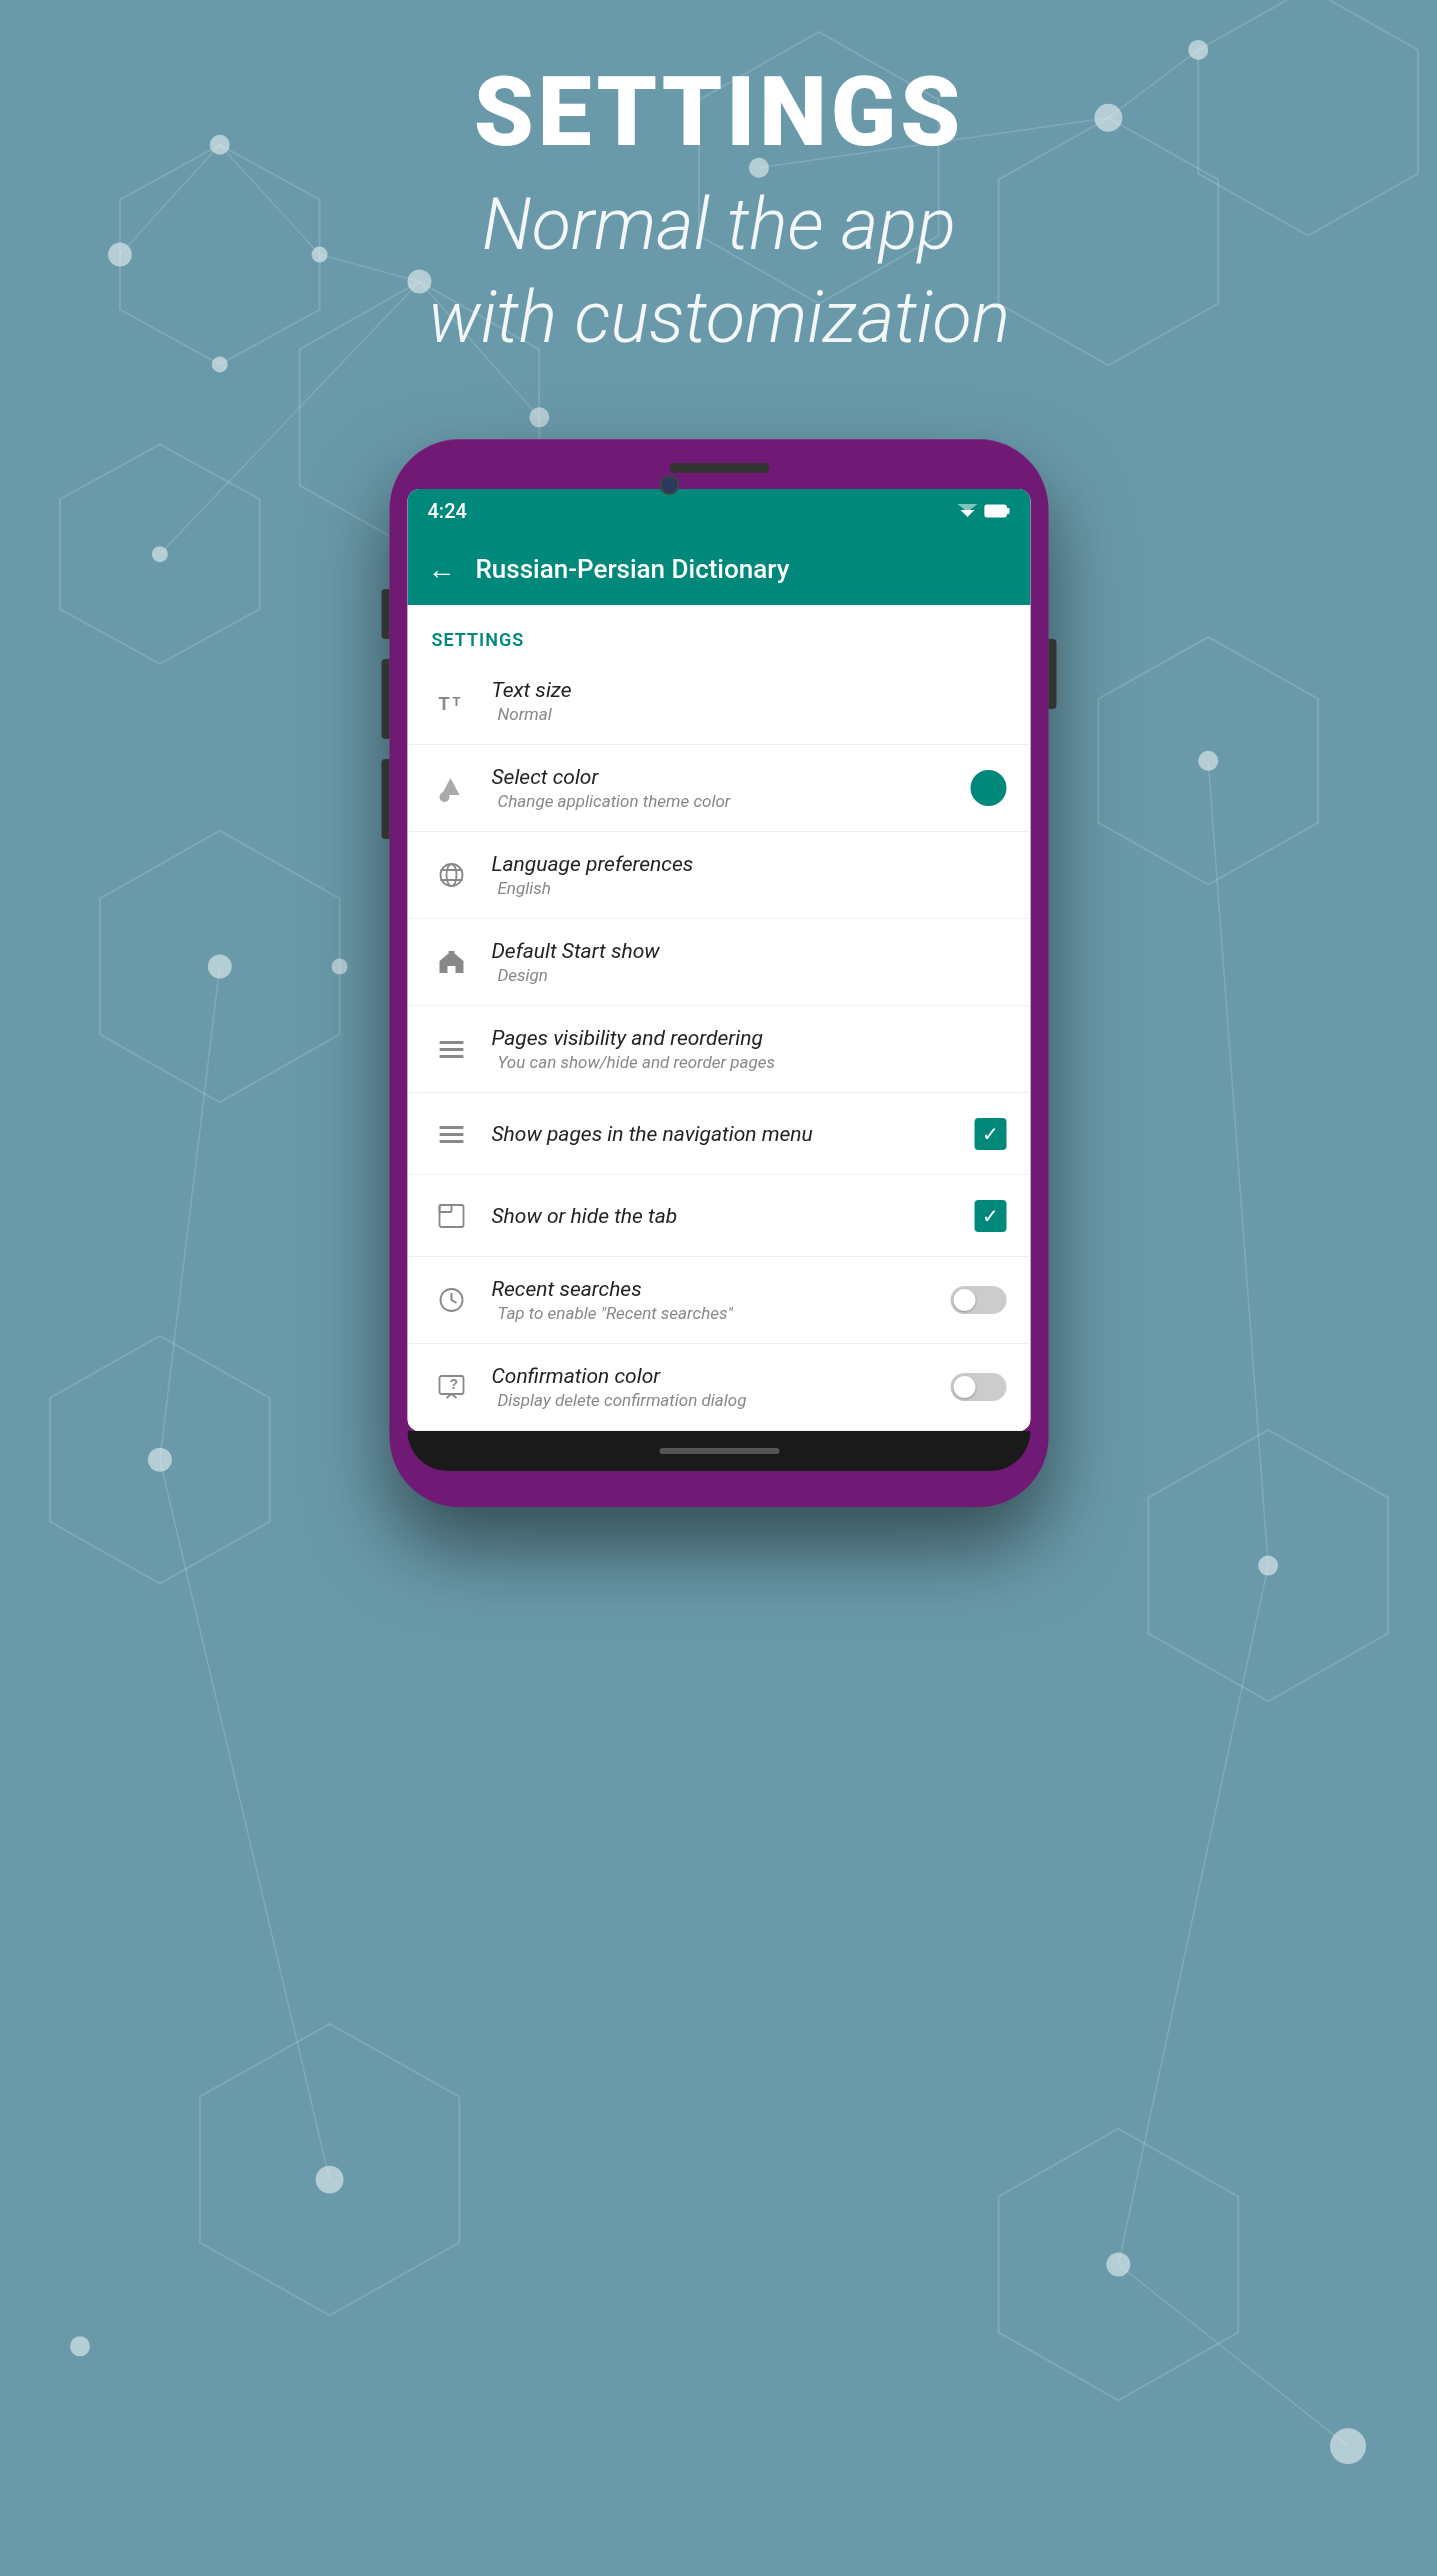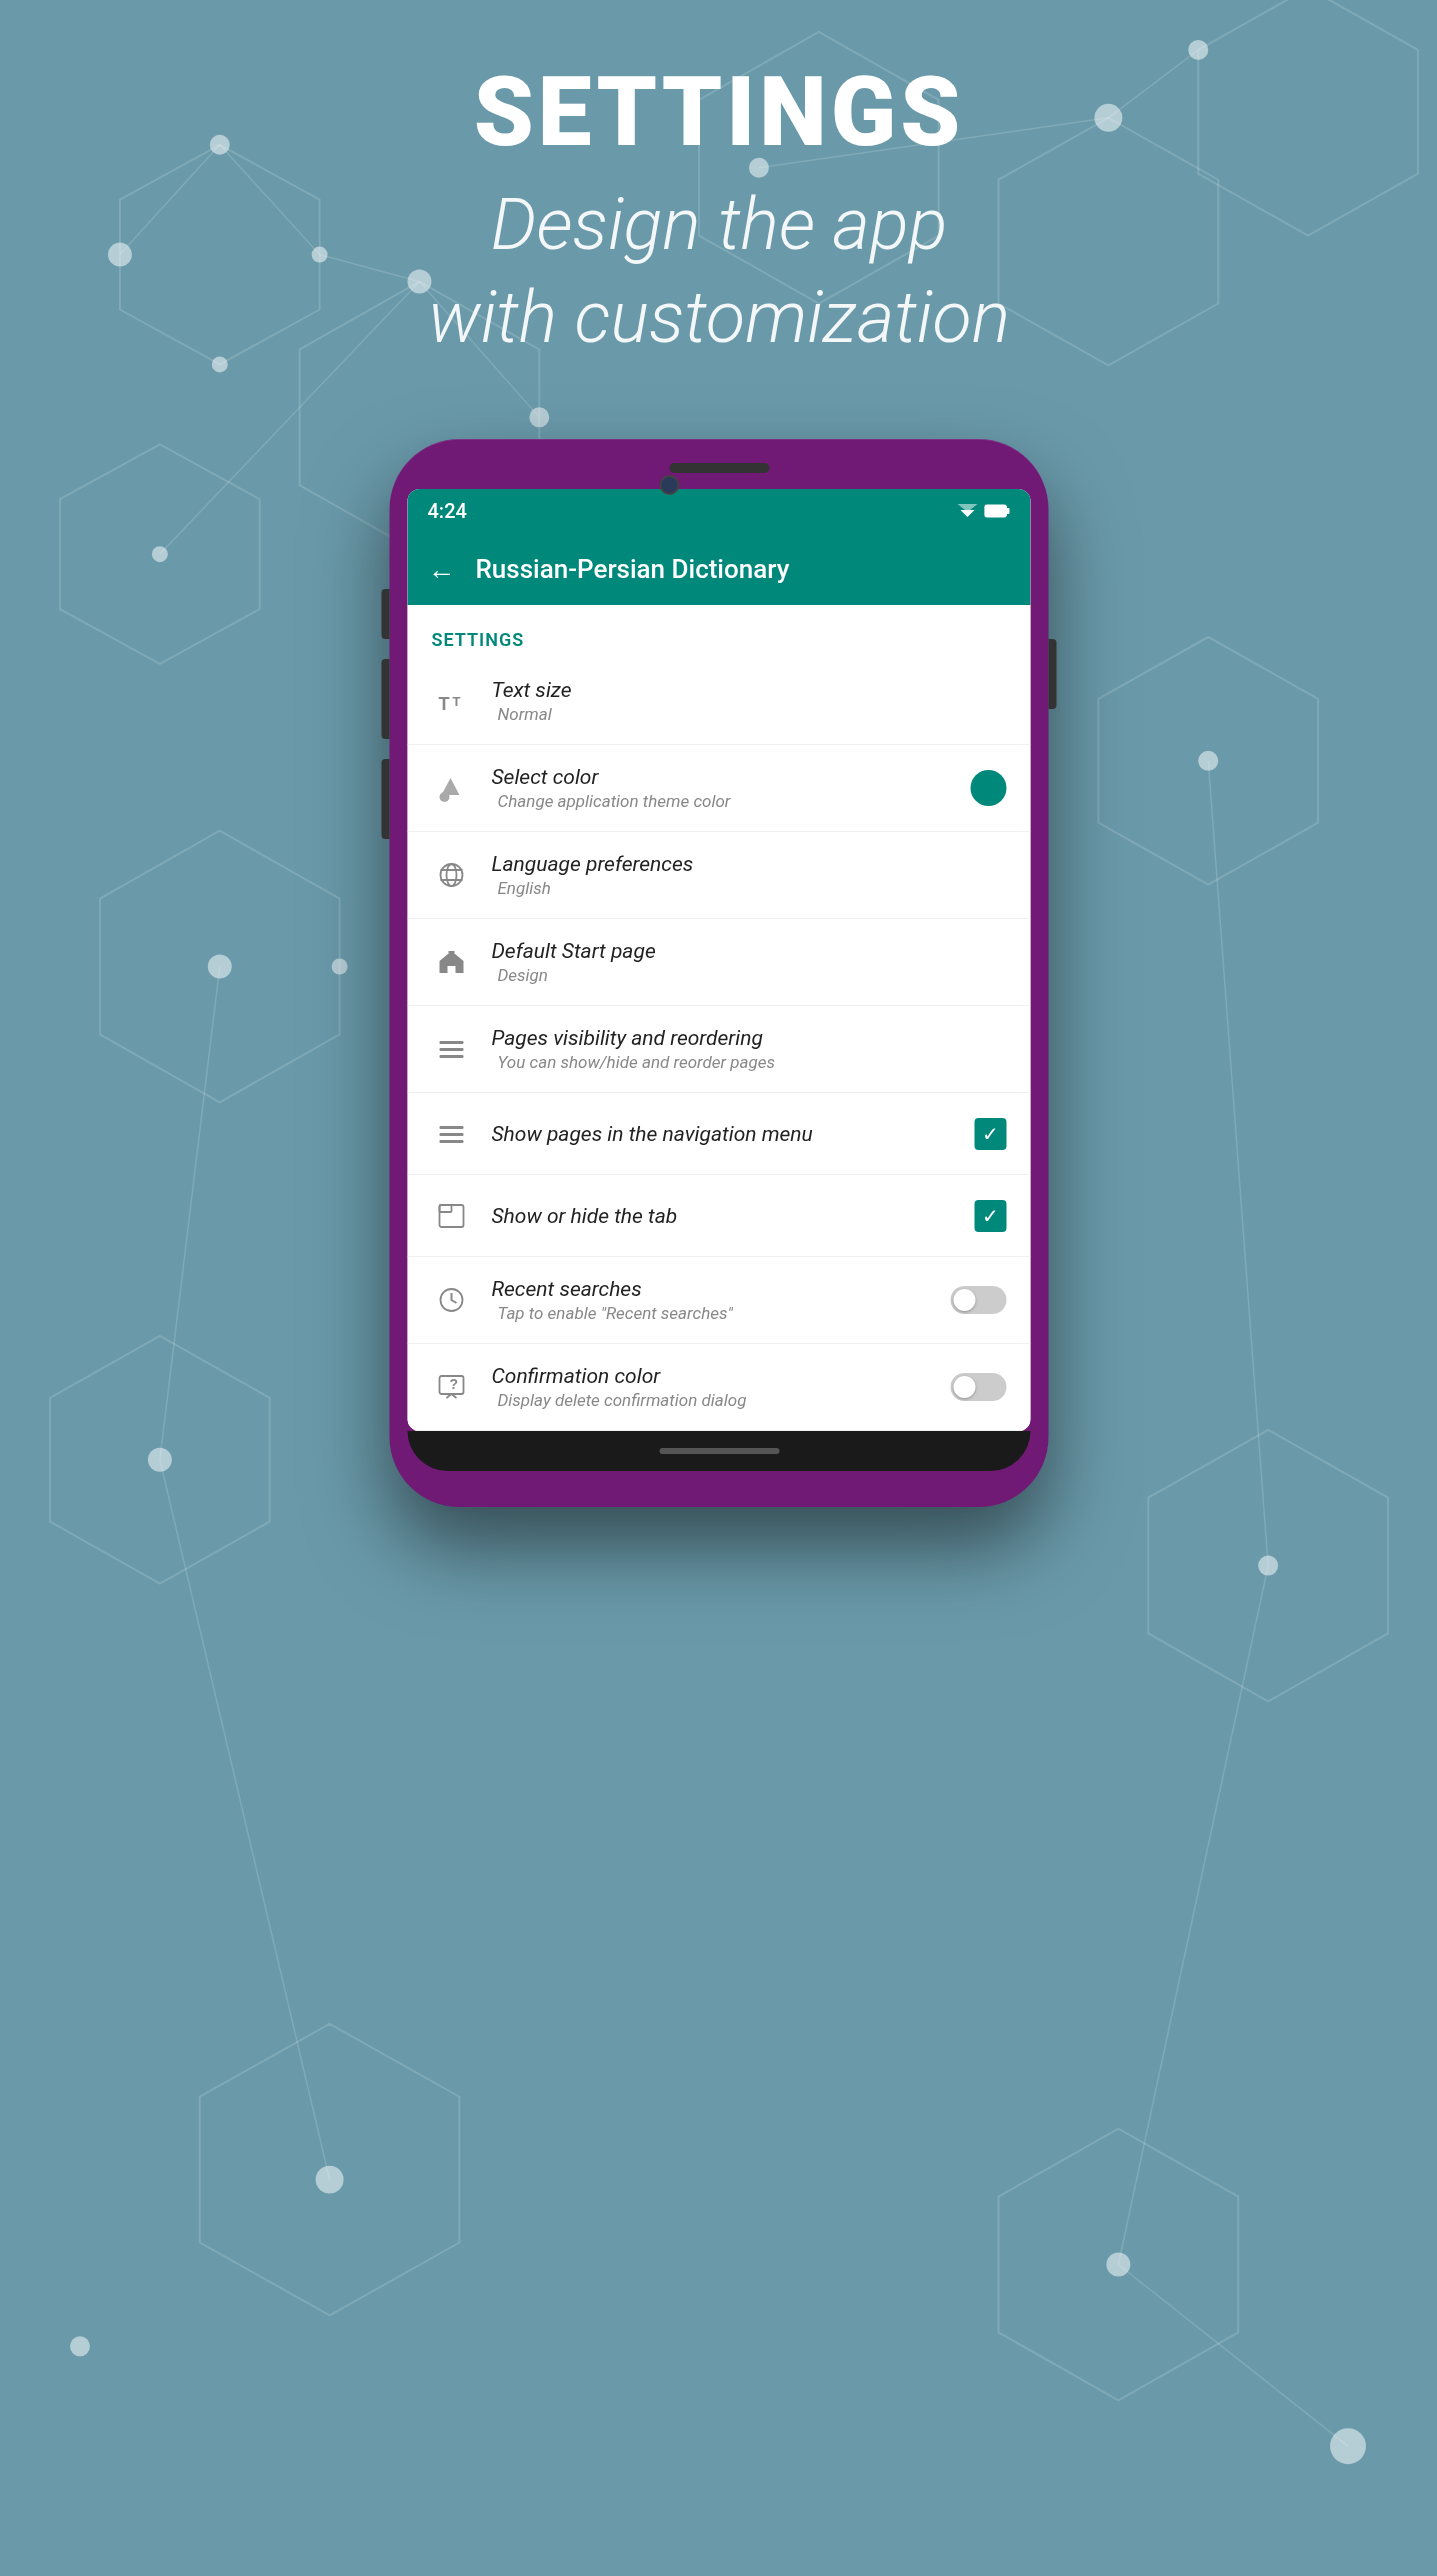--- a/index.html
+++ b/index.html
@@ -368,21 +368,21 @@
     <line x1="1210" y1="762" x2="1270" y2="1568"></line>
     <line x1="330" y1="2183" x2="160" y2="1462"></line>
     <line x1="1120" y1="2268" x2="1270" y2="1568"></line>
     <line x1="1350" y1="2450" x2="1120" y2="2268"></line>
   </g>
 </svg>
 
 <div class="header-text">
   <div class="header-title">SETTINGS</div>
   <div class="header-subtitle">
-    <span>Design the app</span><br>
+    <span>Normal the app</span><br>
     <span>with customization</span>
   </div>
 </div>
 
 <div class="phone-container">
   <div class="phone-shell">
 
     <div class="side-button-right"></div>
     <div class="side-button-left-1"></div>
     <div class="side-button-left-2"></div>
@@ -465,21 +465,21 @@
         </div>
 
         <div class="settings-item">
           <div class="settings-icon">
             <svg viewBox="0 0 30 30" fill="#888">
               <path d="M15 4 L27 14 L27 26 L19 26 L19 19 L11 19 L11 26 L3 26 L3 14 Z"></path>
               <rect x="12" y="4" width="6" height="2" fill="#888"></rect>
             </svg>
           </div>
           <div class="settings-text">
-            <div class="settings-label">Default Start page</div>
+            <div class="settings-label">Default Start show</div>
             <div class="settings-sublabel">Design</div>
           </div>
         </div>
 
         <div class="settings-item">
           <div class="settings-icon">
             <svg viewBox="0 0 30 30" fill="#888">
               <rect x="3" y="7" width="24" height="3" rx="1"></rect>
               <rect x="3" y="14" width="24" height="3" rx="1"></rect>
               <rect x="3" y="21" width="24" height="3" rx="1"></rect>

